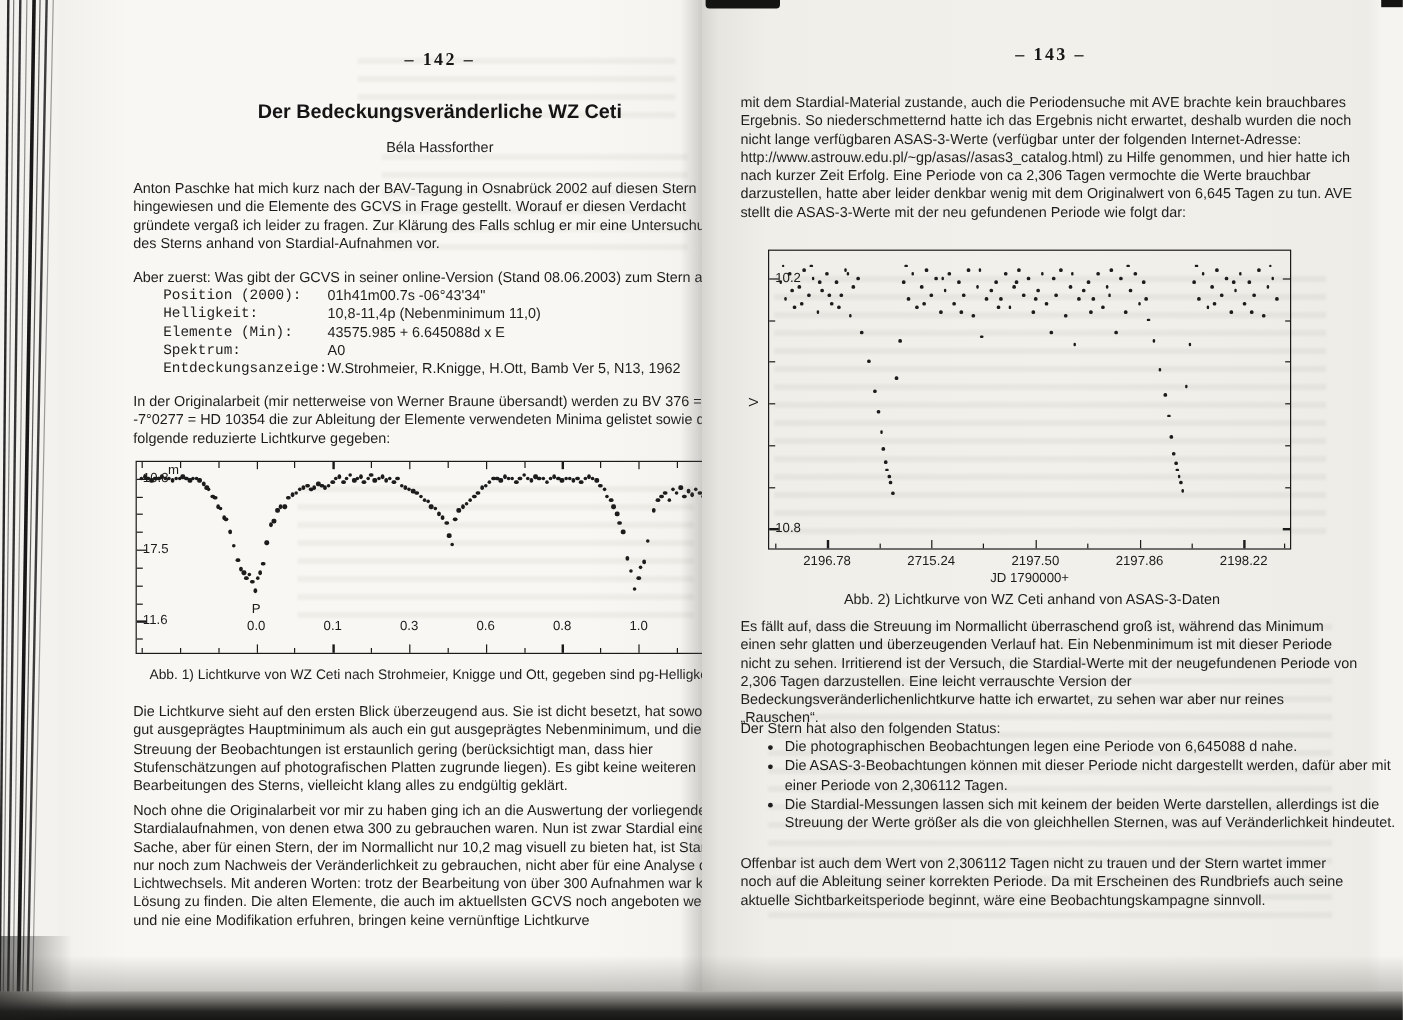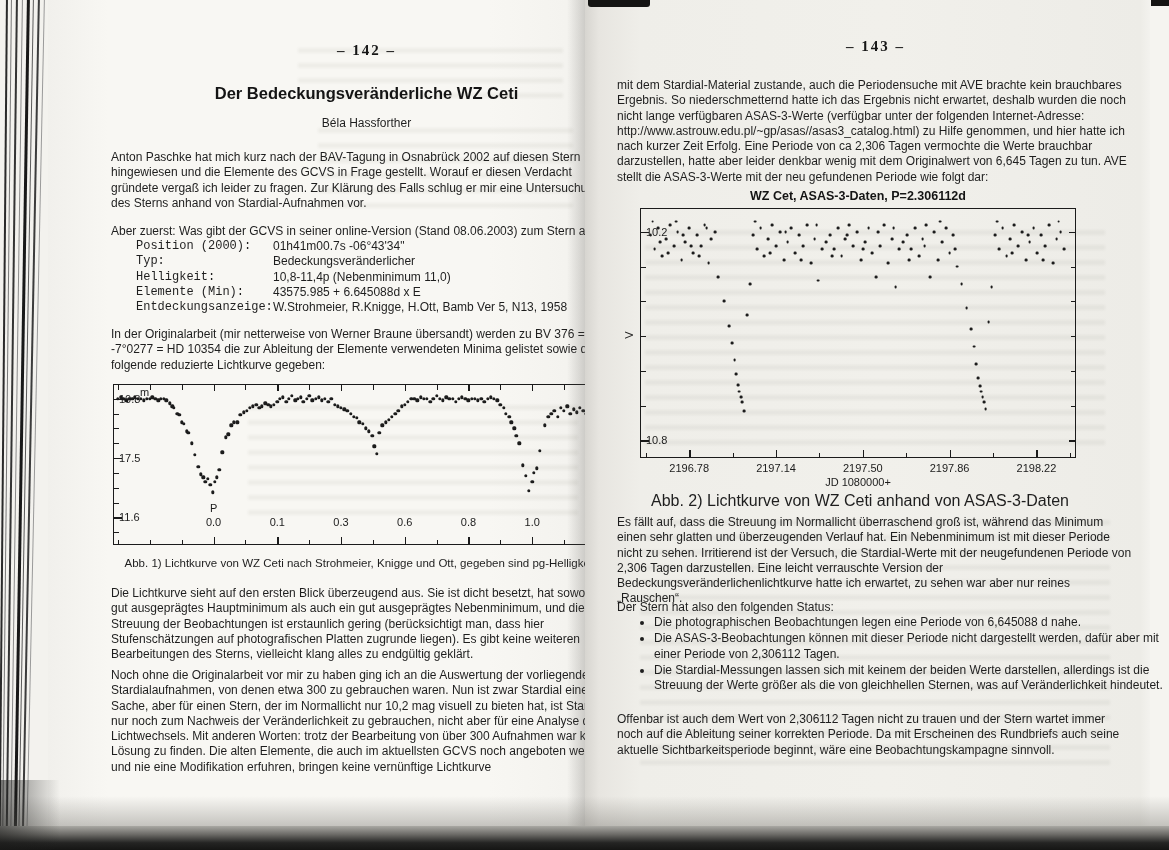--- a/index.html
+++ b/index.html
@@ -76,34 +76,34 @@
 
     <div class="abs col-l body-text" style="top:150px">Anton Paschke hat mich kurz nach der BAV-Tagung in Osnabrück 2002 auf diesen Stern hingewiesen und die Elemente des GCVS in Frage gestellt. Worauf er diesen Verdacht gründete vergaß ich leider zu fragen. Zur Klärung des Falls schlug er mir eine Untersuchung des Sterns anhand von Stardial-Aufnahmen vor.</div>
     <div class="abs col-l body-text" style="top:224px">Aber zuerst: Was gibt der GCVS in seiner online-Version (Stand 08.06.2003) zum Stern an?</div>
 
     <div class="abs gcvs" style="top:239px;left:88px;width:486px">
       <div class="row">
         <span class="lbl">Position (2000):</span>
         <span>01h41m00.7s -06°43'34"</span>
       </div>
       <div class="row">
-        <span class="lbl">Typ:</span>
-        <span>Bedeckungsveränderlicher</span>
-      </div>
-      <div class="row">
         <span class="lbl">Helligkeit:</span>
         <span>10,8-11,4p (Nebenminimum 11,0)</span>
       </div>
       <div class="row">
         <span class="lbl">Elemente (Min):</span>
         <span>43575.985 + 6.645088d x E</span>
       </div>
       <div class="row">
+        <span class="lbl">Spektrum:</span>
+        <span>A0</span>
+      </div>
+      <div class="row">
         <span class="lbl">Entdeckungsanzeige:</span>
-        <span>W.Strohmeier, R.Knigge, H.Ott, Bamb Ver 5, N13, 1958</span>
+        <span>W.Strohmeier, R.Knigge, H.Ott, Bamb Ver 5, N13, 1962</span>
       </div>
     </div>
 
     <div class="abs col-l body-text" style="top:327px">In der Originalarbeit (mir netterweise von Werner Braune übersandt) werden zu BV 376 = BD -7°0277 = HD 10354 die zur Ableitung der Elemente verwendeten Minima gelistet sowie die folgende reduzierte Lichtkurve gegeben:</div>
 
     <div class="chart" style="left:65px;top:384px;width:482px;height:161px">
         <div class="dot" style="left: 3.98274px; top: 13.781px; width: 3.4px; height: 3.4px;"></div>
         <div class="dot" style="left: 6.5317px; top: 12.2992px; width: 3.4px; height: 3.4px;"></div>
         <div class="dot" style="left: 9.39927px; top: 13.781px; width: 3.4px; height: 3.4px;"></div>
         <div class="dot" style="left: 12.2668px; top: 15.2628px; width: 3.4px; height: 3.4px;"></div>
@@ -331,21 +331,20 @@
 
   <div class="gutter"></div>
 
   <div class="page page-right">
     <div class="ghost" style="left:60px;top:230px;width:460px;height:215px"></div>
     <div class="ghost" style="left:55px;top:520px;width:470px;height:245px"></div>
 
     <div class="abs col-r pagenum" style="top:38px">– 143 –</div>
     <div class="abs col-r body-text" style="top:78px">mit dem Stardial-Material zustande, auch die Periodensuche mit AVE brachte kein brauchbares Ergebnis. So niederschmetternd hatte ich das Ergebnis nicht erwartet, deshalb wurden die noch nicht lange verfügbaren ASAS-3-Werte (verfügbar unter der folgenden Internet-Adresse: http://www.astrouw.edu.pl/~gp/asas//asas3_catalog.html) zu Hilfe genommen, und hier hatte ich nach kurzer Zeit Erfolg. Eine Periode von ca 2,306 Tagen vermochte die Werte brauchbar darzustellen, hatte aber leider denkbar wenig mit dem Originalwert von 6,645 Tagen zu tun. AVE stellt die ASAS-3-Werte mit der neu gefundenen Periode wie folgt dar:</div>
 
-    <div class="abs fig-title" style="top:189px;left:55px;width:436px">WZ Cet, ASAS-3-Daten, P=2.306112d</div>
     <div class="chart" style="left:55px;top:208px;width:436px;height:250px">
         <div class="dot" style="left: 9.64444px; top: 26.3978px; width: 2.8px; height: 2.8px;"></div>
         <div class="dot" style="left: 13.5022px; top: 40.2913px; width: 2.8px; height: 2.8px;"></div>
         <div class="dot" style="left: 17.36px; top: 19.451px; width: 2.8px; height: 2.8px;"></div>
         <div class="dot" style="left: 21.2178px; top: 47.2381px; width: 2.8px; height: 2.8px;"></div>
         <div class="dot" style="left: 25.0756px; top: 29.8711px; width: 2.8px; height: 2.8px;"></div>
         <div class="dot" style="left: 28.9333px; top: 15.9776px; width: 2.8px; height: 2.8px;"></div>
         <div class="dot" style="left: 32.7911px; top: 36.8179px; width: 2.8px; height: 2.8px;"></div>
         <div class="dot" style="left: 36.6489px; top: 22.9244px; width: 2.8px; height: 2.8px;"></div>
         <div class="dot" style="left: 40.5067px; top: 50.7115px; width: 2.8px; height: 2.8px;"></div>
@@ -480,21 +479,21 @@
         <div class="dot" style="left: 419.533px; top: 22.9244px; width: 2.8px; height: 2.8px;"></div>
         <div class="dot" style="left: 423.391px; top: 40.2913px; width: 2.8px; height: 2.8px;"></div>
         <div class="dot" style="left: 355.88px; top: 12.5042px; width: 2.8px; height: 2.8px;"></div>
         <div class="dot" style="left: 371.311px; top: 43.7647px; width: 2.8px; height: 2.8px;"></div>
         <div class="dot" style="left: 386.742px; top: 26.3978px; width: 2.8px; height: 2.8px;"></div>
         <div class="dot" style="left: 402.173px; top: 50.7115px; width: 2.8px; height: 2.8px;"></div>
         <div class="dot" style="left: 417.604px; top: 12.5042px; width: 2.8px; height: 2.8px;"></div>
         <div class="tick" style="left: 48.2222px; bottom: 0px; width: 1.3px; height: 7px;"></div>
         <div class="lab" style="left: 22.2222px; width: 52px; text-align: center; top: 253px;">2196.78</div>
         <div class="tick" style="left: 135.022px; bottom: 0px; width: 1.3px; height: 7px;"></div>
-        <div class="lab" style="left: 109.022px; width: 52px; text-align: center; top: 253px;">2197.14</div>
+        <div class="lab" style="left: 109.022px; width: 52px; text-align: center; top: 253px;">2715.24</div>
         <div class="tick" style="left: 221.822px; bottom: 0px; width: 1.3px; height: 7px;"></div>
         <div class="lab" style="left: 195.822px; width: 52px; text-align: center; top: 253px;">2197.50</div>
         <div class="tick" style="left: 308.622px; bottom: 0px; width: 1.3px; height: 7px;"></div>
         <div class="lab" style="left: 282.622px; width: 52px; text-align: center; top: 253px;">2197.86</div>
         <div class="tick" style="left: 395.422px; bottom: 0px; width: 1.3px; height: 7px;"></div>
         <div class="lab" style="left: 369.422px; width: 52px; text-align: center; top: 253px;">2198.22</div>
         <div class="tick" style="left: 4.82222px; bottom: 0px; width: 1px; height: 4px;"></div>
         <div class="tick" style="left: 91.6222px; bottom: 0px; width: 1px; height: 4px;"></div>
         <div class="tick" style="left: 178.422px; bottom: 0px; width: 1px; height: 4px;"></div>
         <div class="tick" style="left: 265.222px; bottom: 0px; width: 1px; height: 4px;"></div>
@@ -509,24 +508,24 @@
         <div class="tick" style="left: 0px; top: 57.6583px; width: 5px; height: 1px;"></div>
         <div class="tick" style="right: 0px; top: 57.6583px; width: 4px; height: 1px;"></div>
         <div class="tick" style="left: 0px; top: 92.3922px; width: 5px; height: 1px;"></div>
         <div class="tick" style="right: 0px; top: 92.3922px; width: 4px; height: 1px;"></div>
         <div class="tick" style="left: 0px; top: 127.126px; width: 5px; height: 1px;"></div>
         <div class="tick" style="right: 0px; top: 127.126px; width: 4px; height: 1px;"></div>
         <div class="tick" style="left: 0px; top: 161.86px; width: 5px; height: 1px;"></div>
         <div class="tick" style="right: 0px; top: 161.86px; width: 4px; height: 1px;"></div>
         <div class="tick" style="left: 0px; top: 196.594px; width: 5px; height: 1px;"></div>
         <div class="tick" style="right: 0px; top: 196.594px; width: 4px; height: 1px;"></div>
-        <div class="lab axis" style="left: 0px; width: 434px; text-align: center; top: 267px;">JD 1080000+</div>
+        <div class="lab axis" style="left: 0px; width: 434px; text-align: center; top: 267px;">JD 1790000+</div>
         <div class="lab axis" style="left: -16px; top: 120.126px; transform: rotate(-90deg);">V</div>
       </div>
-    <div class="abs caption" style="top:492px;left:30px;width:490px;font-size:16px">Abb. 2) Lichtkurve von WZ Ceti anhand von ASAS-3-Daten</div>
+    <div class="abs caption" style="top:492px;left:30px;width:490px;font-size:12px">Abb. 2) Lichtkurve von WZ Ceti anhand von ASAS-3-Daten</div>
 
     <div class="abs col-r body-text" style="top:515px">Es fällt auf, dass die Streuung im Normallicht überraschend groß ist, während das Minimum einen sehr glatten und überzeugenden Verlauf hat. Ein Nebenminimum ist mit dieser Periode nicht zu sehen. Irritierend ist der Versuch, die Stardial-Werte mit der neugefundenen Periode von 2,306 Tagen darzustellen. Eine leicht verrauschte Version der Bedeckungsveränderlichenlichtkurve hatte ich erwartet, zu sehen war aber nur reines „Rauschen“.</div>
     <div class="abs col-r body-text" style="top:600px">Der Stern hat also den folgenden Status:</div>
 
     <ul class="abs col-r status" style="top:615px">
       <li>Die photographischen Beobachtungen legen eine Periode von 6,645088 d nahe.</li>
       <li>Die ASAS-3-Beobachtungen können mit dieser Periode nicht dargestellt werden, dafür aber mit einer Periode von 2,306112 Tagen.</li>
       <li>Die Stardial-Messungen lassen sich mit keinem der beiden Werte darstellen, allerdings ist die Streuung der Werte größer als die von gleichhellen Sternen, was auf Veränderlichkeit hindeutet.</li>
     </ul>
 

